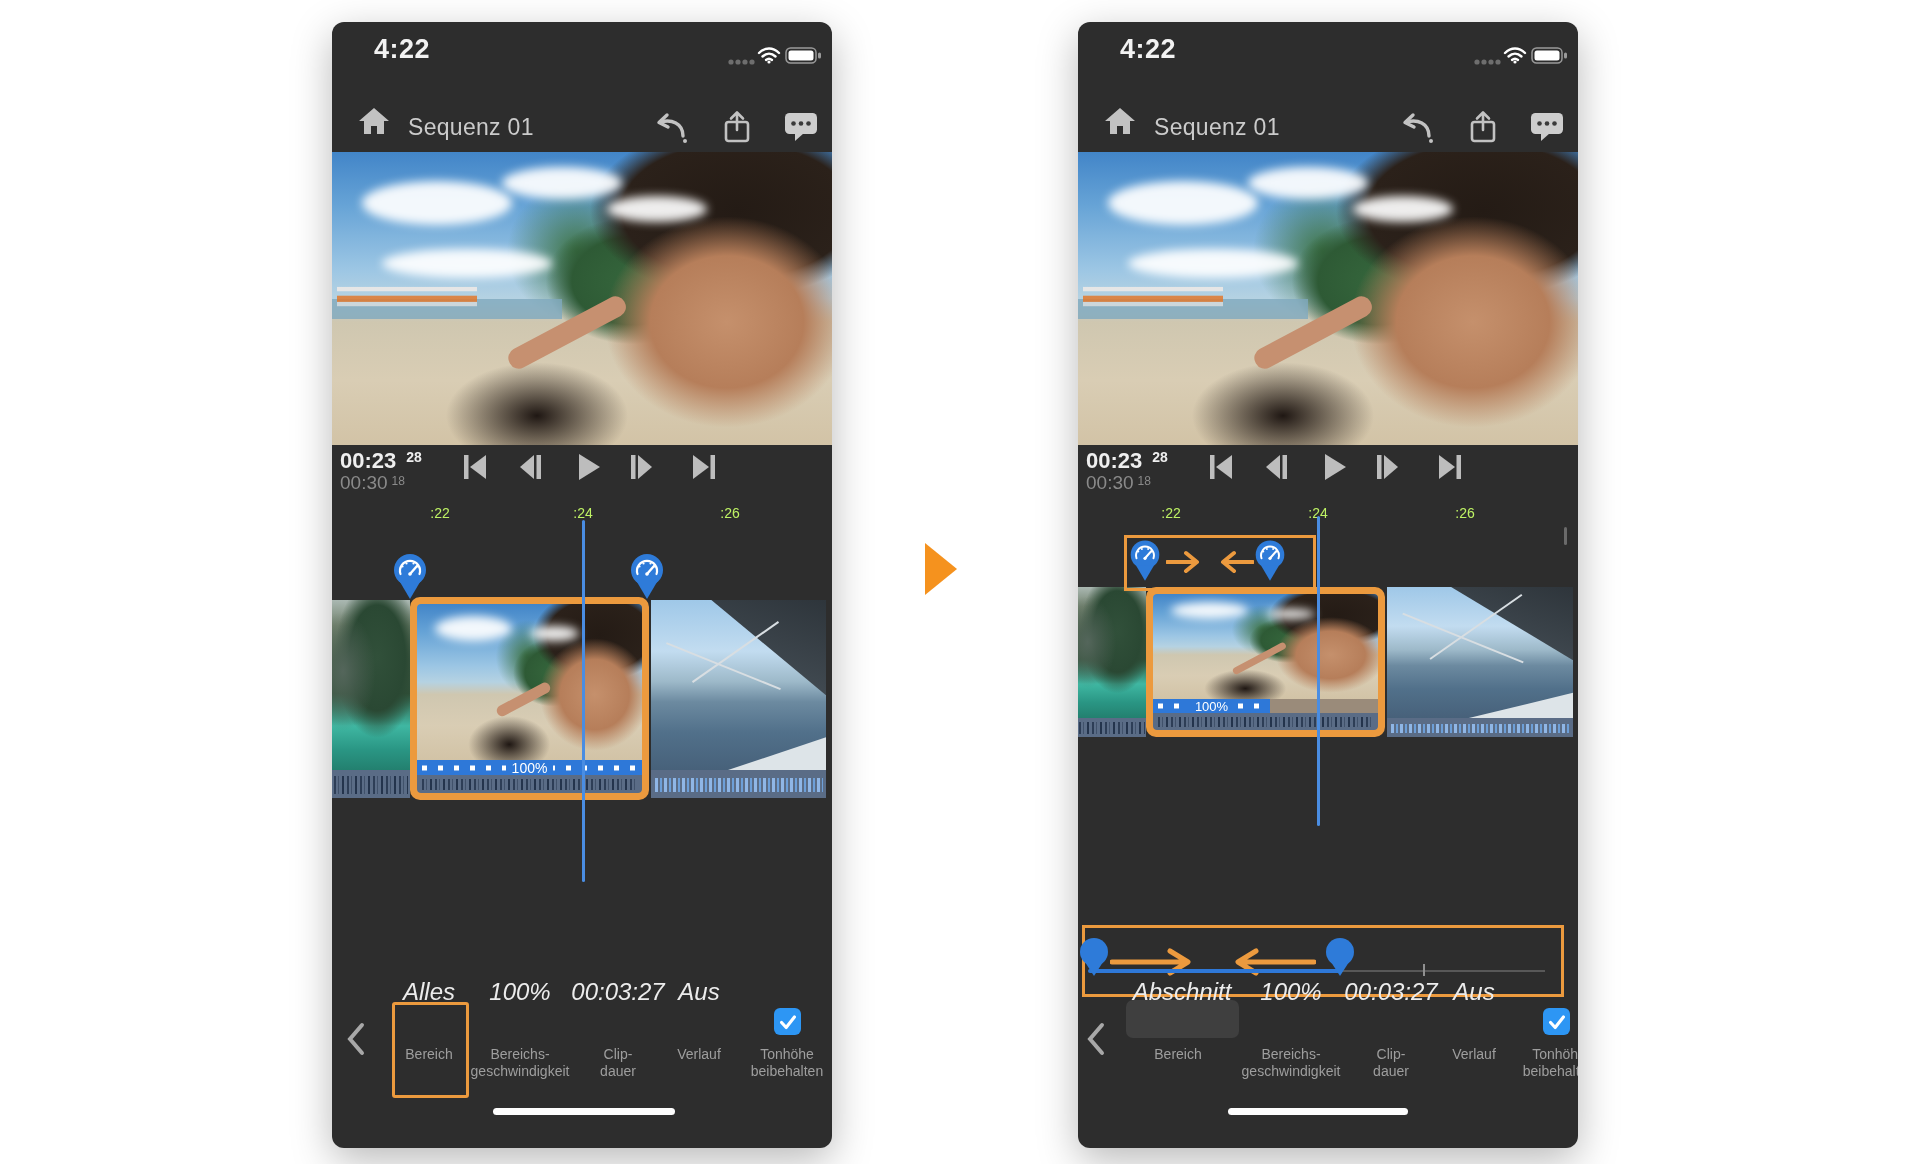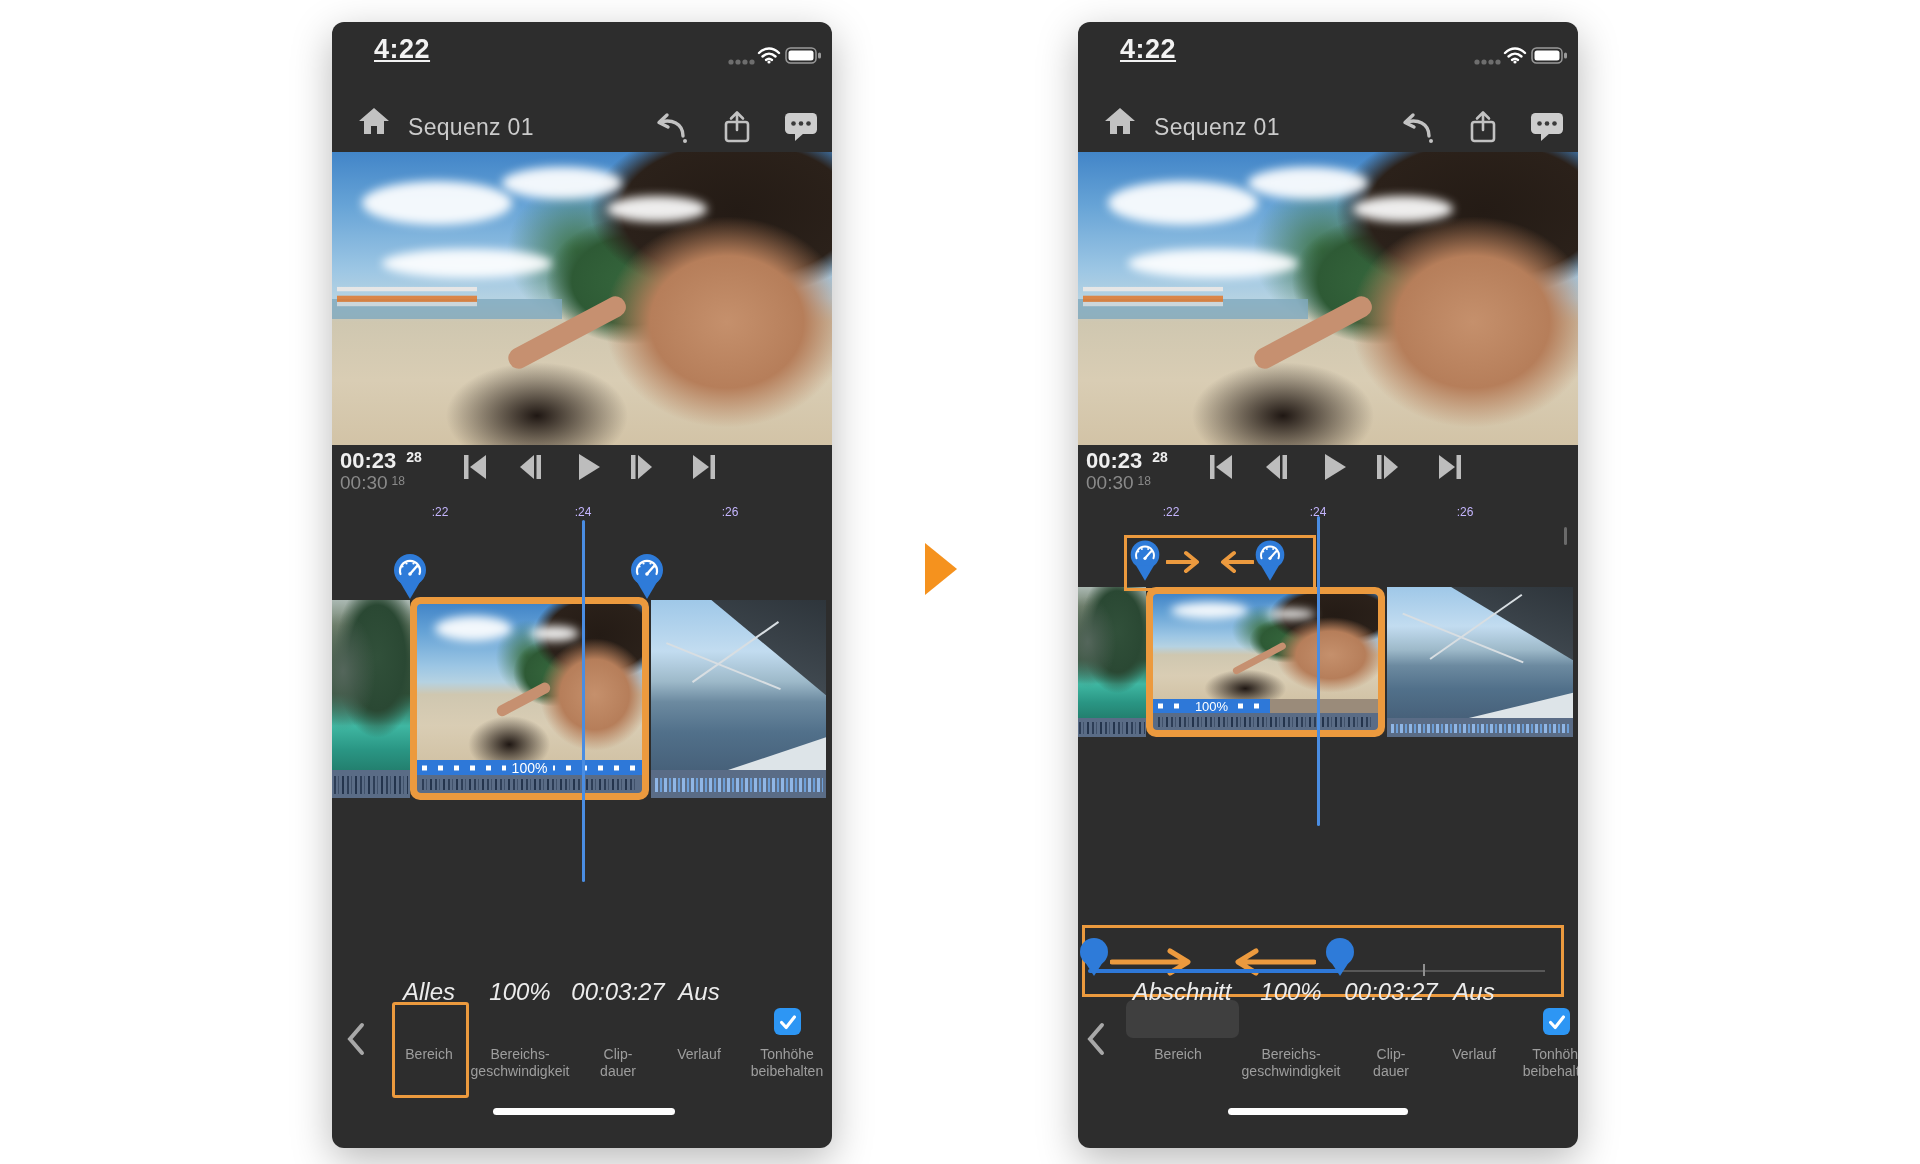--- a/index.html
+++ b/index.html
@@ -3,21 +3,21 @@
 <meta charset="utf-8">
 <style>
   html,body{margin:0;padding:0;background:#fff;}
   body{width:1920px;height:1164px;position:relative;overflow:hidden;
        font-family:"Liberation Sans",sans-serif;}
   .abs{position:absolute;}
   .phone{position:absolute;top:22px;width:500px;height:1126px;background:#2d2d2d;
          border-radius:12px;overflow:hidden;box-shadow:0 12px 40px rgba(0,0,0,.28);}
   .phone--left{left:332px;}
   .phone--right{left:1078px;}
-  .time{position:absolute;left:42px;top:12px;font-size:27px;font-weight:bold;color:#f2f2f2;letter-spacing:.5px;text-decoration:underline;}
+  .time{position:absolute;left:42px;top:12px;font-size:27px;font-weight:bold;color:#f2f2f2;letter-spacing:.5px;}
   .hdr-title{position:absolute;left:76px;top:92px;font-size:23px;color:#cbcbcb;letter-spacing:.3px;}
   .icon{position:absolute;}
   .video{position:absolute;left:0;top:130px;width:500px;height:293px;overflow:hidden;}
   
   .scene-beach{width:100%;height:100%;position:relative;background:
     radial-gradient(34% 50% at 79% 58%, #c5906c 0%, #b67e5a 45%, rgba(0,0,0,0) 72%),
     radial-gradient(42% 42% at 81% 20%, #241b15 0%, #2b211a 55%, rgba(0,0,0,0) 70%),
     radial-gradient(26% 26% at 41% 90%, #1f1713 0%, rgba(0,0,0,0) 70%),
     radial-gradient(24% 30% at 60% 44%, #35663c 0%, #2e5a35 50%, rgba(0,0,0,0) 72%),
     radial-gradient(20% 34% at 49% 34%, #3c7245 0%, rgba(0,0,0,0) 70%),
@@ -39,21 +39,21 @@
     clip-path:polygon(16% 0,100% 0,100% 100%);background:linear-gradient(200deg,#2e353b,#4a545c);}
   .rig{position:absolute;height:2px;background:#d8dee2;}
   .hull{position:absolute;right:0;bottom:0;width:56%;height:32%;
     clip-path:polygon(0 100%,100% 40%,100% 100%);background:#dde4e8;}
   
   .tc1{position:absolute;left:8px;top:426px;font-size:22px;font-weight:600;color:#efefef;}
   .tc1 .fr{font-size:14px;vertical-align:6px;margin-left:10px;}
   .tc2{position:absolute;left:8px;top:450px;font-size:19px;color:#8a8a8a;}
   .tc2 .fr{font-size:12px;vertical-align:4px;margin-left:4px;}
   .tbtn{position:absolute;top:430px;width:32px;height:30px;}
-  .ruler-tick{position:absolute;top:483px;font-size:12px;color:#c4b5fd;transform:translateX(-50%);}
+  .ruler-tick{position:absolute;top:483px;font-size:14px;color:#bef264;transform:translateX(-50%);}
   .playhead{position:absolute;width:3px;background:#4a8de2;border-radius:2px;z-index:6;}
   
   .clip{position:absolute;display:flex;flex-direction:column;overflow:hidden;}
   .thumb{width:100%;position:relative;overflow:hidden;}
   .wave{width:100%;position:relative;background:#5a6c86;overflow:hidden;}
   .wave .marks{position:absolute;left:2%;right:2%;top:22%;bottom:16%;background:
     repeating-linear-gradient(90deg,rgba(26,42,66,.7) 0 2px,rgba(0,0,0,0) 2px 4px,rgba(26,42,66,.4) 4px 5px,rgba(0,0,0,0) 5px 8px,rgba(26,42,66,.85) 8px 10px,rgba(0,0,0,0) 10px 13px);}
   .wave--bluedash .marks{top:30%;bottom:22%;background:
     repeating-linear-gradient(90deg,#8fb6e6 0 3px,rgba(0,0,0,0) 3px 5px,#6d9fd8 5px 7px,rgba(0,0,0,0) 7px 9px);}
   .sel-box{position:absolute;border:7px solid #EC9A3E;border-radius:10px;background:#EC9A3E;

